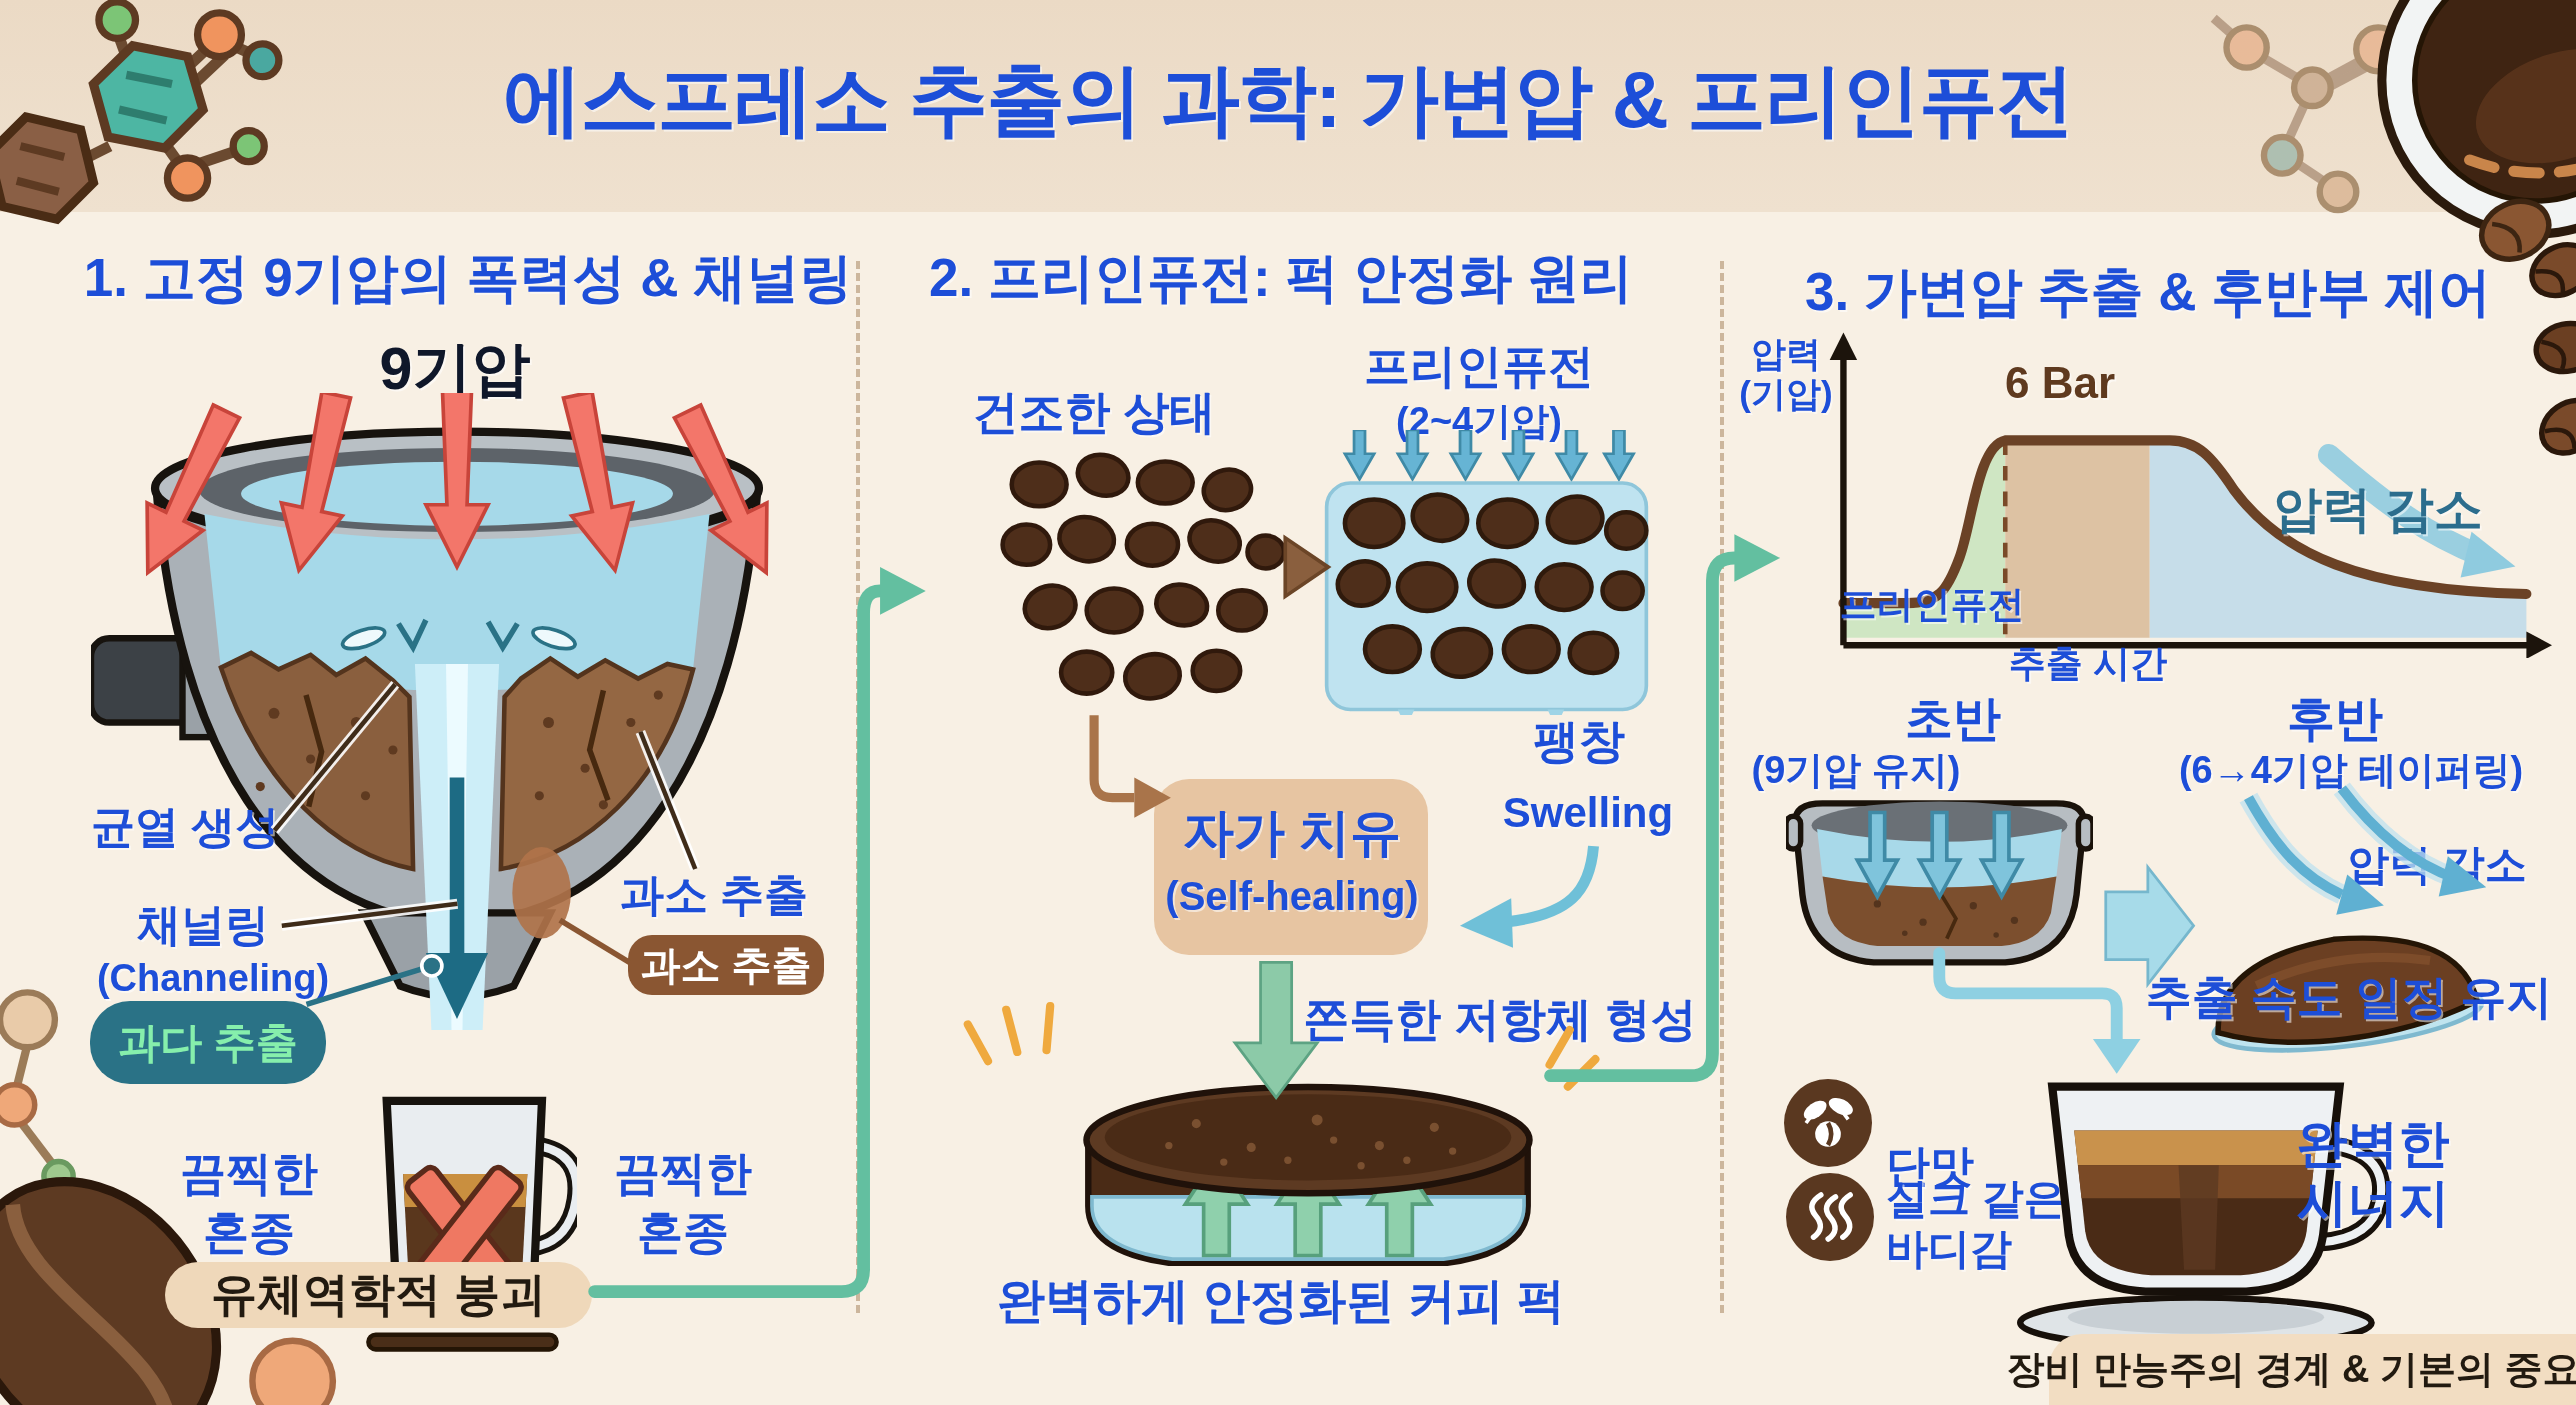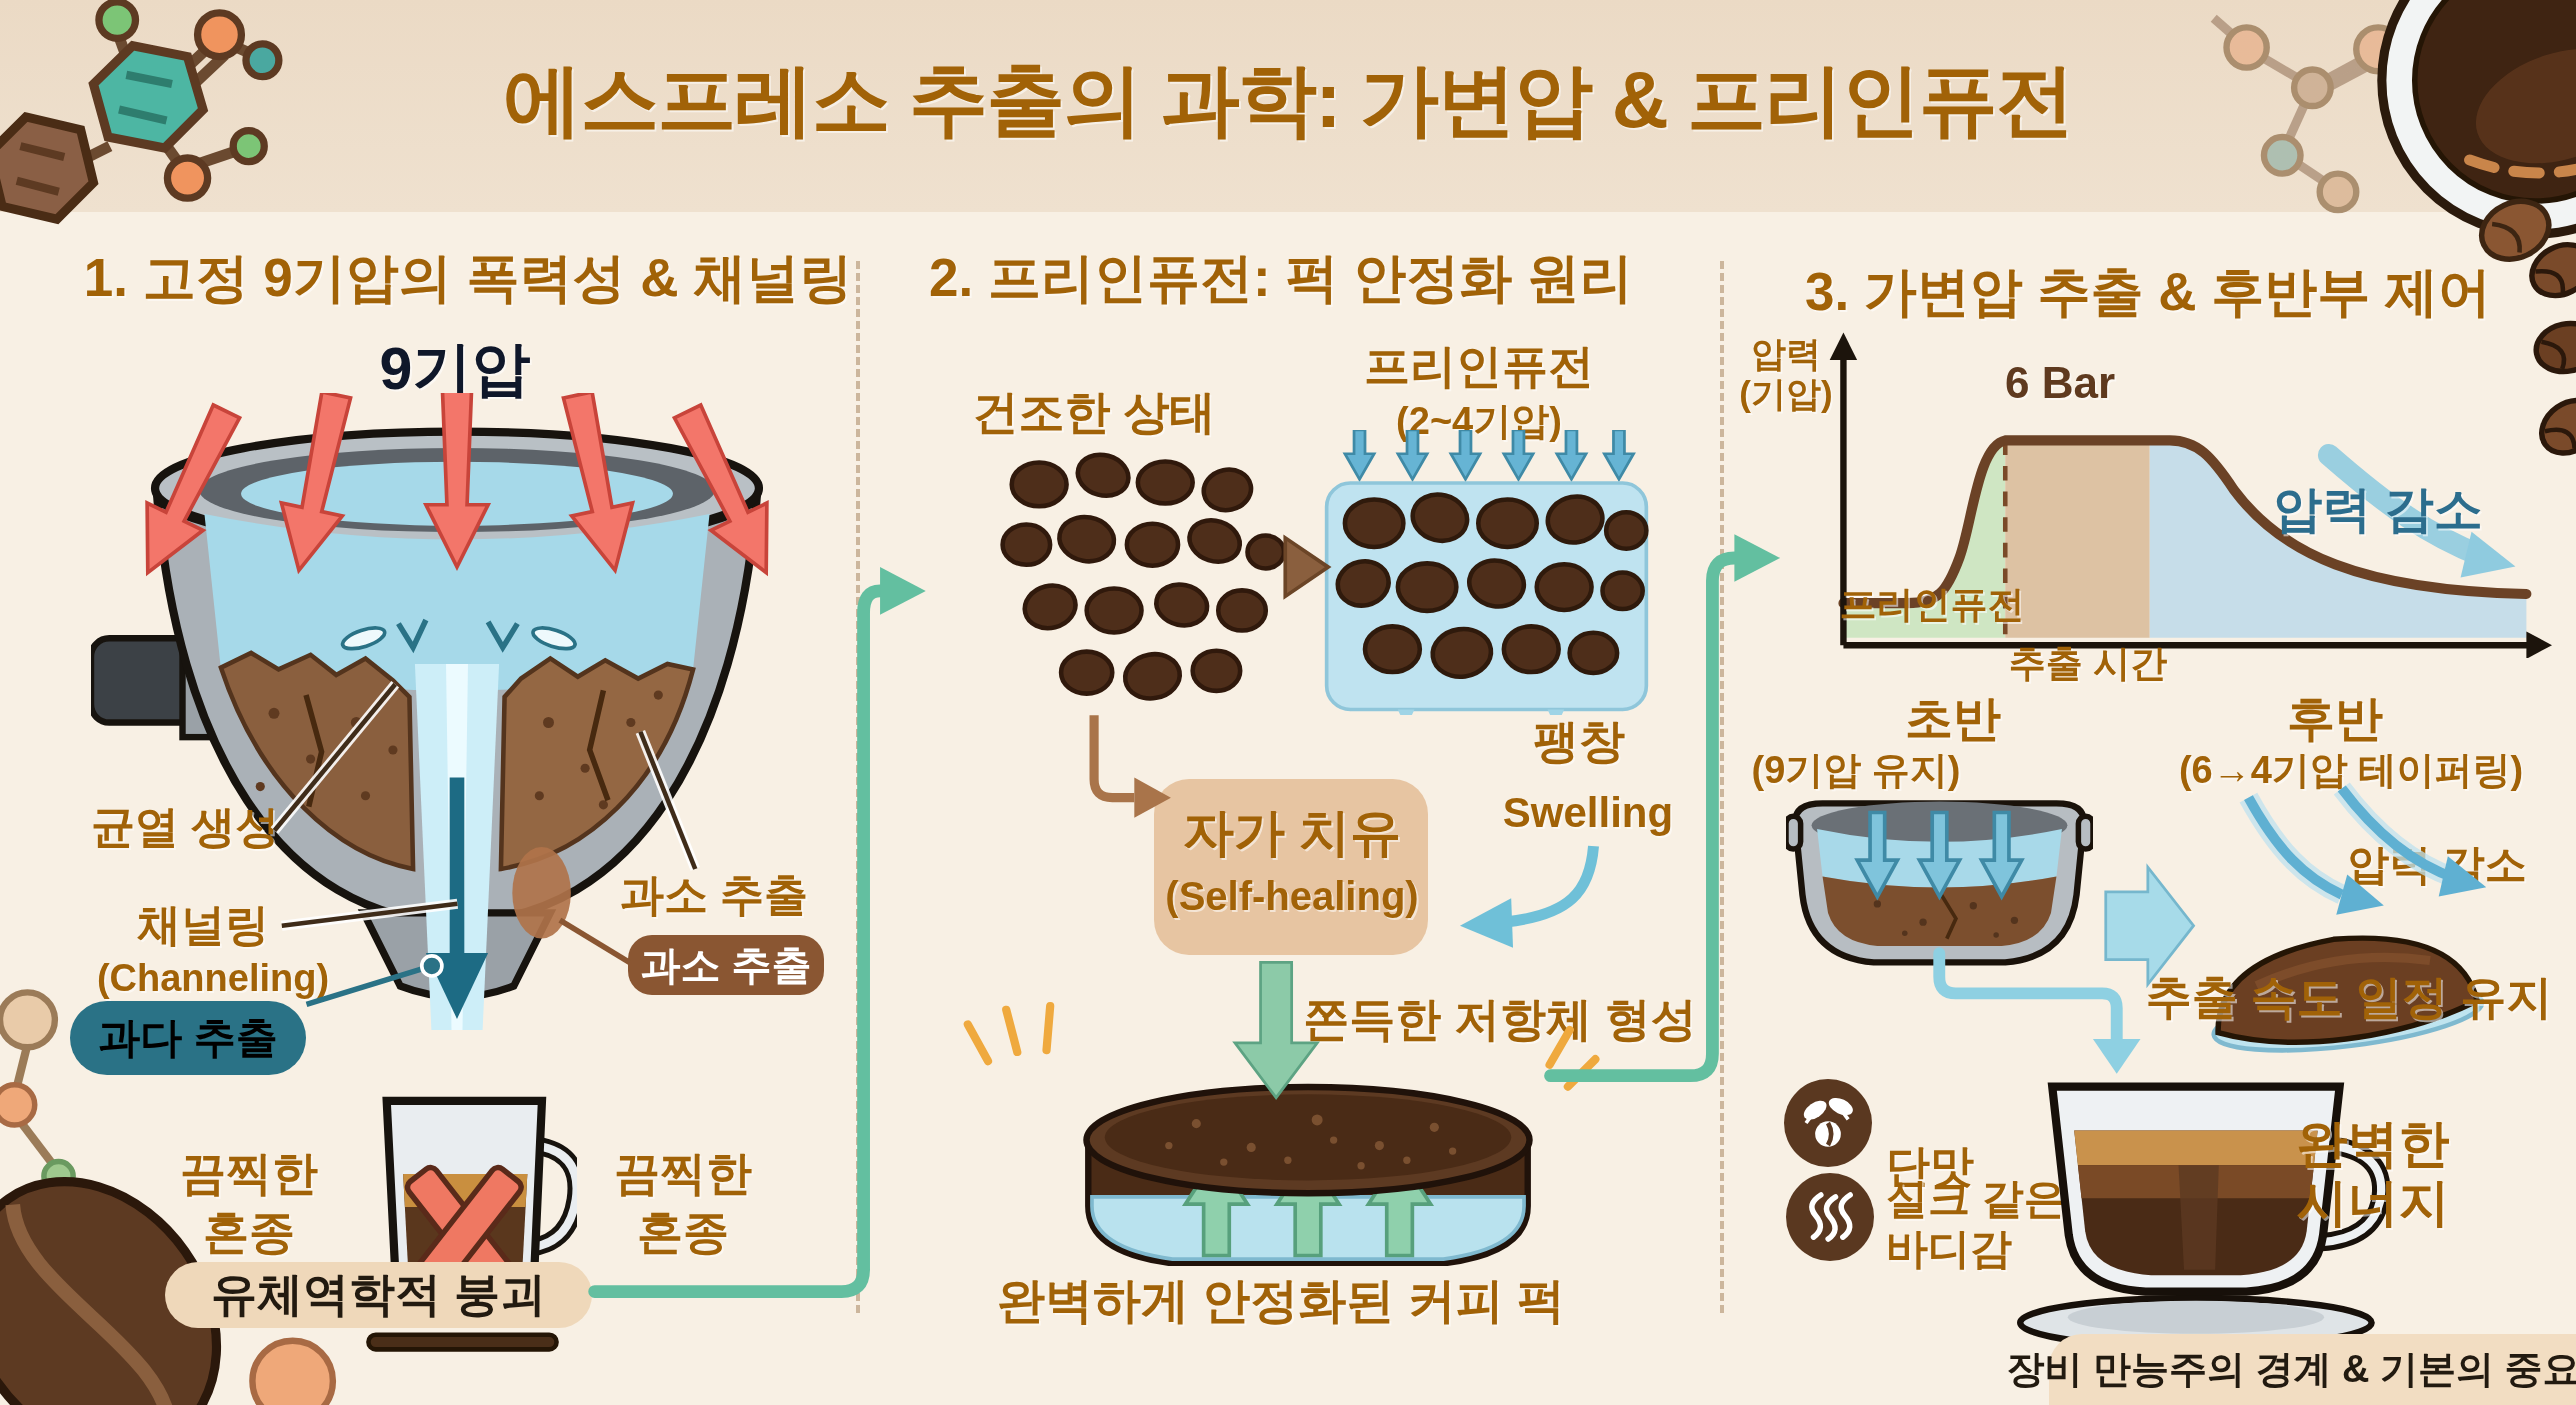--- a/index.html
+++ b/index.html
@@ -1,19 +1,19 @@
 <!DOCTYPE html>
 <html style="font-size:14.6px"><head>
 <meta charset="utf-8">
 <style>
   html,body{margin:0;padding:0;background:#f8f0e4;}
   #stage{position:relative;width:2576px;height:1405px;overflow:hidden;
          font-family:"Liberation Sans","DejaVu Sans",sans-serif;color:#221a10;}
   .abs{position:absolute;}
-  .txt{position:absolute;font-weight:800;color:#a16207;white-space:nowrap;
+  .txt{position:absolute;font-weight:800;color:#1d4ed8;white-space:nowrap;
        text-shadow:1.8px 1.8px 0 rgba(255,255,255,.55);line-height:1.08;}
   .cx{transform:translateX(-50%);}
   .ctr{text-align:center;}
   .divider{position:absolute;border-left:4.6px dashed #ccb69c;width:0;}
   .pill{position:absolute;display:flex;align-items:center;justify-content:center;
         font-weight:800;white-space:nowrap;}
   svg{display:block;}
 </style>
 </head>
 <body>
@@ -155,22 +155,22 @@
         </g>
       <g transform="translate(652,20) rotate(-26)">
           <path d="M-16,0 L16,0 L11,128 L34,128 L0,196 L-34,128 L-11,128 Z"></path>
         </g>
     </g>
   </svg>
 
   <div class="txt" style="left:91px;top:803px;font-size:44px;">균열 생성</div>
   <div class="txt cx" style="left:203px;top:901px;font-size:44px;">채널링</div>
   <div class="txt cx" style="left:213px;top:958px;font-size:38px;">(Channeling)</div>
-  <div class="pill" style="left:70px;top:1001px;width:236px;height:74px;background:#2a7286;border-radius:40px;
-              color:#000000;font-size:42px;">
+  <div class="pill" style="left:90px;top:1001px;width:236px;height:83px;background:#2a7286;border-radius:40px;
+              color:#86efac;font-size:42px;">
     <span>과다 추출</span>
   </div>
   <div class="txt cx" style="left:714px;top:871px;font-size:44px;">과소 추출</div>
   <div class="pill" style="left:628px;top:935px;width:196px;height:60px;background:#8a5632;border-radius:24px;
               color:#fff;font-size:40px;">
     <span>과소 추출</span>
   </div>
 
   <div class="txt cx ctr" style="left:249px;top:1149px;font-size:46px;">끔찍한</div>
   <div class="txt cx ctr" style="left:249px;top:1208px;font-size:46px;">혼종</div>

